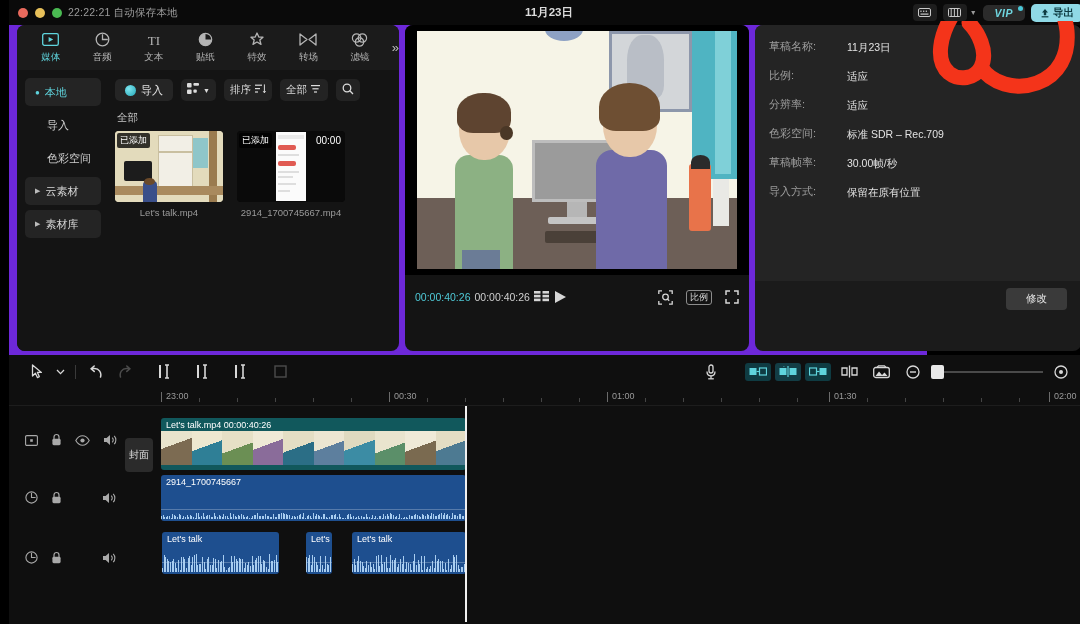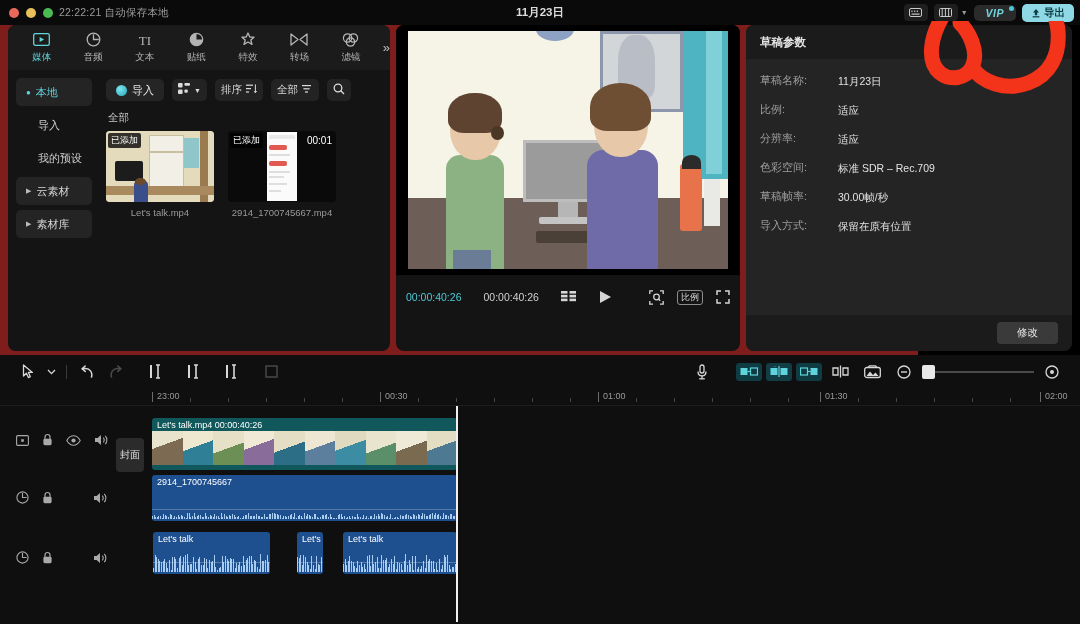--- a/index.html
+++ b/index.html
@@ -2,21 +2,21 @@
 <html><head>
 <meta charset="utf-8">
 <style>
   * { box-sizing: border-box; margin: 0; padding: 0; }
   html, body {
     width: 1080px; height: 624px;
     background: #000;
     font-family: "Liberation Sans", "DejaVu Sans", sans-serif;
     overflow: hidden;
   }
-  #app { position: relative; width: 918px; height: 624px; background: #7f1d1d; }
+  #app { position: relative; width: 918px; height: 624px; background: #6d28d9; margin-left: 9px; }
 
   
   .titlebar {
     position: absolute; left: 0; top: 0; width: 1080px; height: 25px;
     background: #0a0a0a; display: flex; align-items: center;
   }
   .traffic { display: flex; gap: 7px; margin-left: 9px; align-items: center; }
   .dot { width: 10px; height: 10px; border-radius: 50%; }
   .dot.red { background: #e96a5d; }
   .dot.yellow { background: #e7c05a; }
@@ -179,21 +179,21 @@
   .boy-r-body { position: absolute; left: 56%; top: 50%; width: 22%; height: 50%; background: #6f6aa8; border-radius: 16px 16px 0 0; }
   .boy-r-head { position: absolute; left: 58%; top: 26%; width: 17%; height: 27%; background: #e7c8a9; border-radius: 48%; }
   .boy-r-hair { position: absolute; left: 57%; top: 22%; width: 19%; height: 20%; background: #6e4f33; border-radius: 50% 50% 28% 28%; }
   .f-bottle { position: absolute; left: 85%; top: 56%; width: 7%; height: 28%; background: #e8734a; border-radius: 3px; }
   .f-bcap { position: absolute; left: 85.5%; top: 52%; width: 6%; height: 6%; background: #2b2b2b; border-radius: 50% 50% 0 0; }
   .f-glass { position: absolute; left: 92.5%; top: 62%; width: 5%; height: 20%; background: #e9e9e5; }
   .f-lamp { position: absolute; left: 40%; top: -6%; width: 12%; height: 10%; background: #8da1c4; border-radius: 50%; }
 
   .player-ctrl {
     height: 44px; display: flex; align-items: center; padding: 0 10px;
-    background: #141414; gap: 22px;
+    background: #141414; gap: 4px;
   }
   .tc-cur { color: #4fc9d6; font-size: 10.5px; }
   .tc-tot { color: #cfcfcf; font-size: 10.5px; }
   .pc-icon { color: #d6d6d6; display: flex; align-items: center; }
   .pc-right { margin-left: auto; display: flex; align-items: center; gap: 13px; }
   .ratio-btn {
     border: 1px solid #8d8d8d; border-radius: 3px; padding: 0px 3px;
     color: #dcdcdc; font-size: 9px; line-height: 13px;
   }
 
@@ -393,21 +393,21 @@
       <div class="media-body">
         <div class="media-side">
           <div class="side-item sel">
             <span class="bul">●</span>
             <span>本地</span>
           </div>
           <div class="side-item plain">
             <span>导入</span>
           </div>
           <div class="side-item plain">
-            <span>我的预设</span>
+            <span>色彩空间</span>
           </div>
           <div class="side-item group">
             <span class="tri">▶</span>
             <span>云素材</span>
           </div>
           <div class="side-item group">
             <span class="tri">▶</span>
             <span>素材库</span>
           </div>
         </div>
@@ -489,21 +489,21 @@
                     <div class="ph-red" style="top:18%"></div>
                     <div class="ph-line" style="top:32%"></div>
                     <div class="ph-red" style="top:42%"></div>
                     <div class="ph-line" style="top:56%"></div>
                     <div class="ph-line" style="top:64%;width:50%"></div>
                     <div class="ph-line" style="top:74%;width:60%"></div>
                     <div class="ph-line" style="top:84%;width:40%"></div>
                   </div>
                 </div>
                 <span class="badge-added">已添加</span>
-                <span class="badge-dur">00:01</span>
+                <span class="badge-dur">00:00</span>
               </div>
               <div class="thumb-name">2914_1700745667.mp4</div>
             </div>
           </div>
         </div>
       </div>
     </div>
 
     <div class="player-panel">
       <div class="stage">
@@ -563,21 +563,20 @@
           <span class="pc-icon">
             <svg width="14" height="14" viewBox="0 0 14 14">
                 <path d="M1 5 V1 H5 M9 1 H13 V5 M13 9 V13 H9 M5 13 H1 V9" fill="none" stroke="currentColor" stroke-width="1.5"></path>
               </svg>
           </span>
         </span>
       </div>
     </div>
 
     <div class="draft-panel">
-      <div class="draft-head">草稿参数</div>
       <div class="draft-body">
         <div class="drow">
           <span class="dlabel">草稿名称:</span>
           <span class="dvalue">11月23日</span>
         </div>
         <div class="drow">
           <span class="dlabel">比例:</span>
           <span class="dvalue">适应</span>
         </div>
         <div class="drow">

